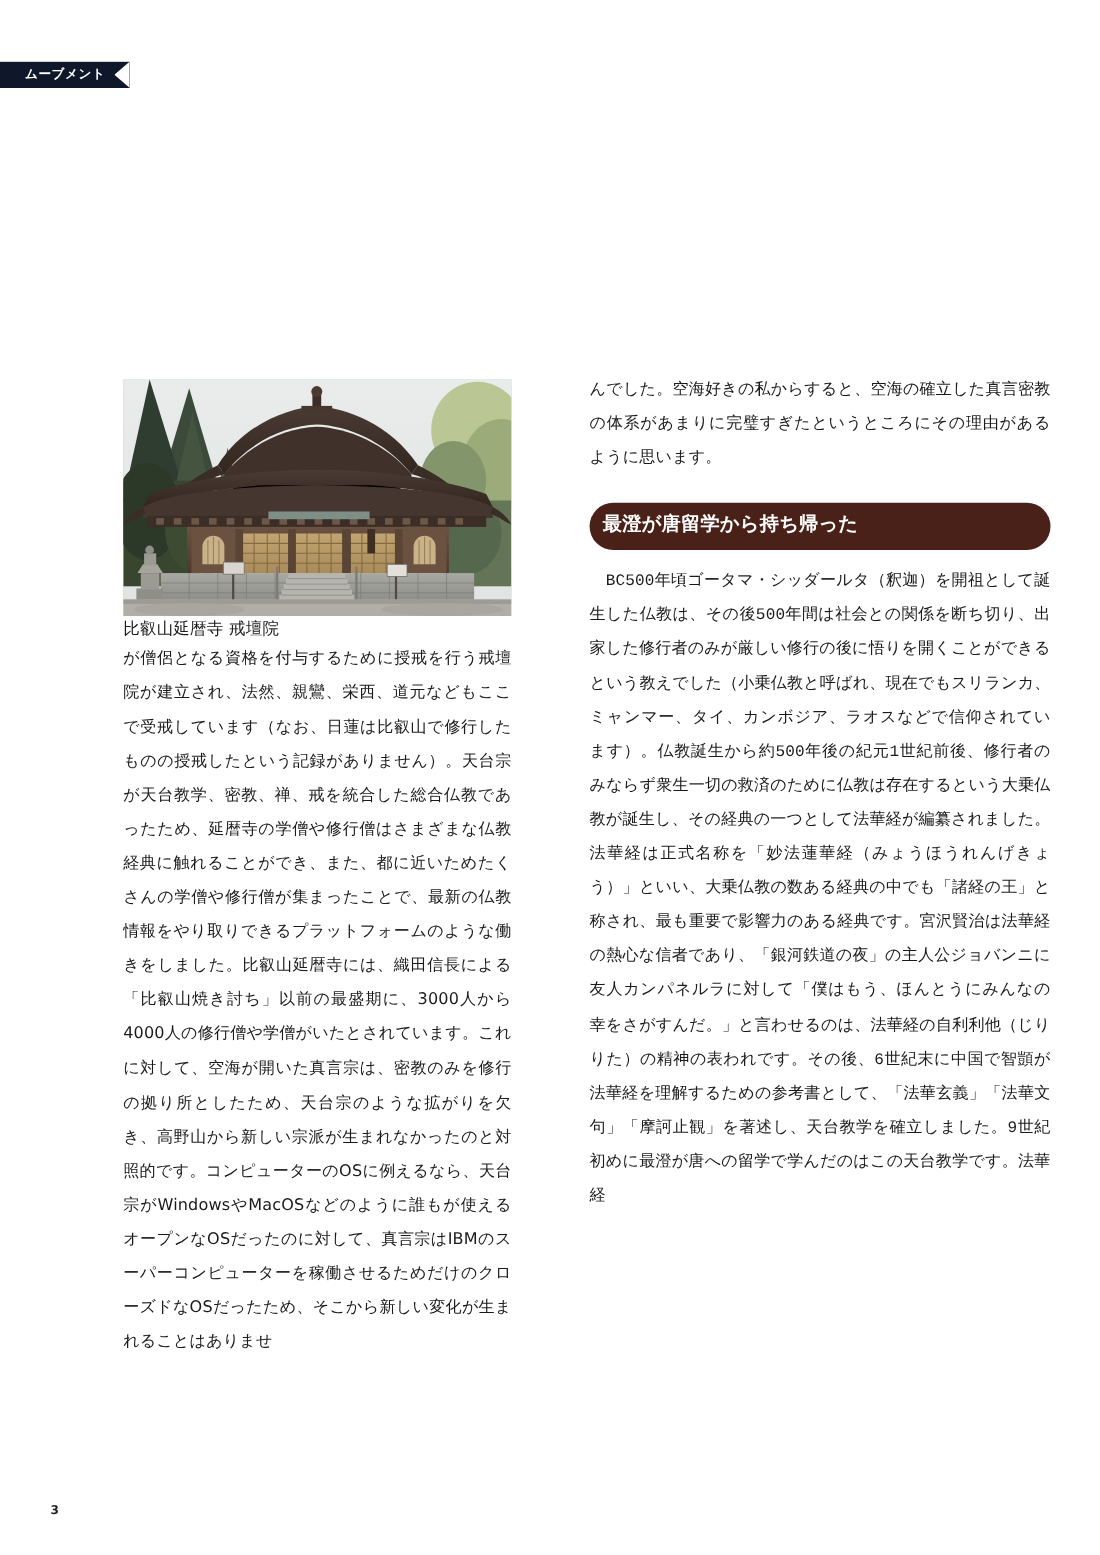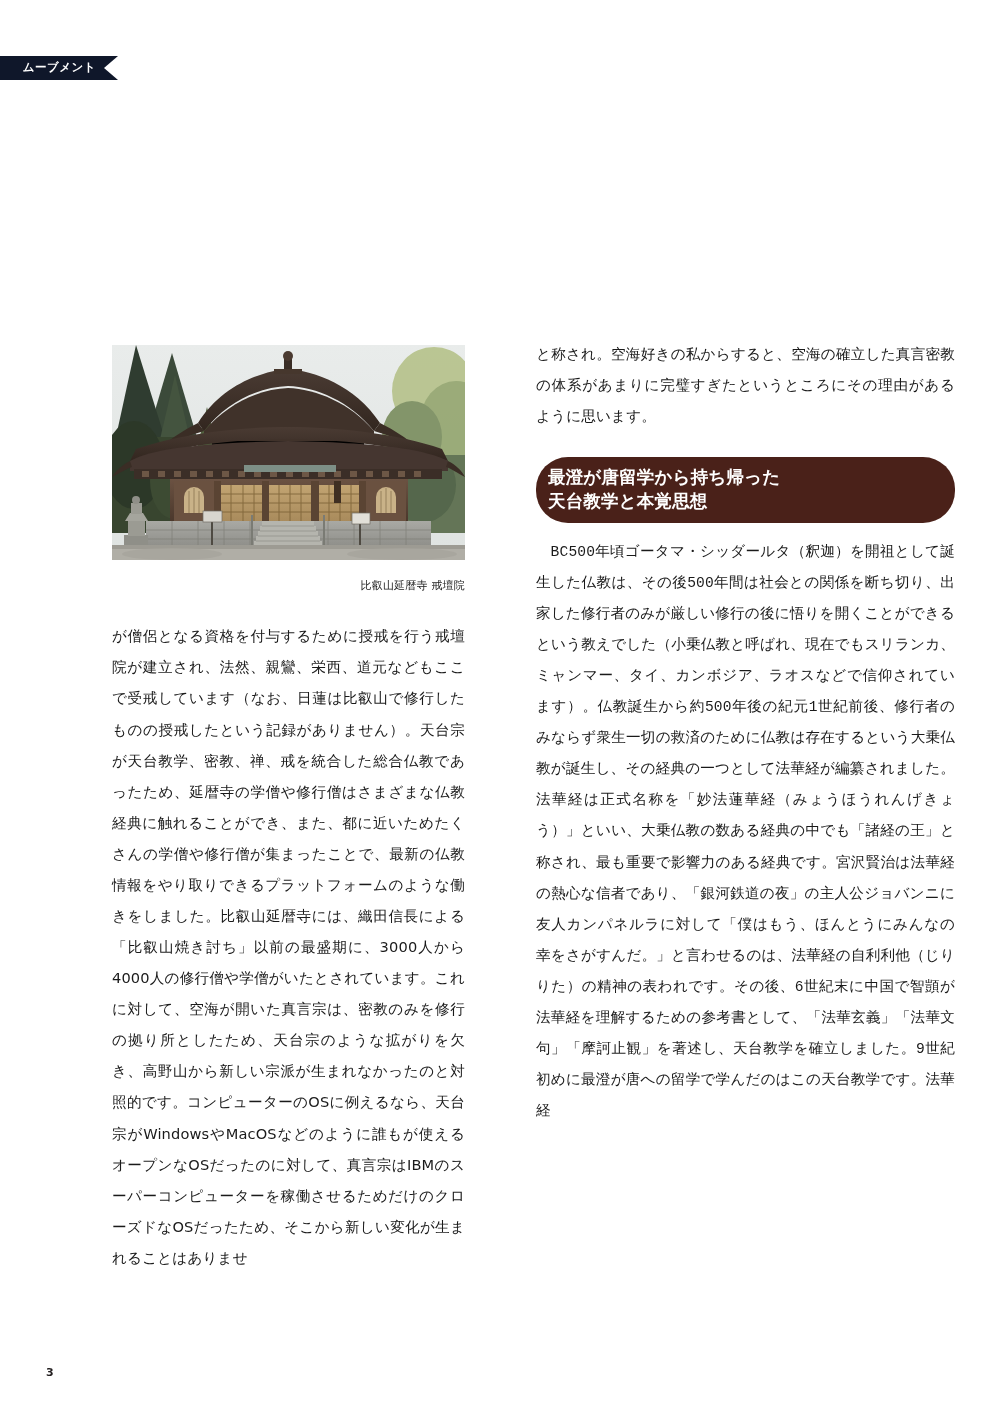--- a/index.html
+++ b/index.html
@@ -81,40 +81,39 @@
   .photo {
     width: 353px;
     height: 215px;
     display: block;
     position: relative;
     overflow: hidden;
     background: #cfd4d2;
   }
   .photo svg { display: block; }
   .caption {
-    font-size: 11px;
+    font-size: 15px;
     color: #1a1a1a;
-    margin-top: 19px;
+    margin-top: 2px;
     line-height: 1.3;
     letter-spacing: 0.2px;
-    text-align: right;
   }
 
   
   .body-text {
     font-size: 14.6px;
     line-height: 2.13;
     color: #1a1a1a;
     text-align: justify;
     text-justify: inter-character;
     letter-spacing: 0.01em;
     margin: 0;
   }
   .col-left .body-text {
-    margin-top: 27px;
+    margin-top: 1px;
   }
   .indent {
     text-indent: 1em;
     font-family: Liberation Mono, monospace;
   }
 
   
   .section-head {
     background: #4a2119;
     color: #ffffff;
@@ -374,25 +373,24 @@
           <ellipse cx="290" cy="209" rx="55" ry="6" fill="#a6a49c" opacity="0.8"></ellipse>
         </svg>
       </div>
       <figcaption class="caption">比叡山延暦寺 戒壇院</figcaption>
     </figure>
 
     <p class="body-text">が僧侶となる資格を付与するために授戒を行う戒壇院が建立され、法然、親鸞、栄西、道元などもここで受戒しています（なお、日蓮は比叡山で修行したものの授戒したという記録がありません）。天台宗が天台教学、密教、禅、戒を統合した総合仏教であったため、延暦寺の学僧や修行僧はさまざまな仏教経典に触れることができ、また、都に近いためたくさんの学僧や修行僧が集まったことで、最新の仏教情報をやり取りできるプラットフォームのような働きをしました。比叡山延暦寺には、織田信長による「比叡山焼き討ち」以前の最盛期に、3000人から4000人の修行僧や学僧がいたとされています。これに対して、空海が開いた真言宗は、密教のみを修行の拠り所としたため、天台宗のような拡がりを欠き、高野山から新しい宗派が生まれなかったのと対照的です。コンピューターのOSに例えるなら、天台宗がWindowsやMacOSなどのように誰もが使えるオープンなOSだったのに対して、真言宗はIBMのスーパーコンピューターを稼働させるためだけのクローズドなOSだったため、そこから新しい変化が生まれることはありませ</p>
   </div>
 
   <div class="col-right">
-    <p class="body-text">と称され。空海好きの私からすると、空海の確立した真言密教の体系があまりに完璧すぎたというところにその理由があるように思います。</p>
+    <p class="body-text">んでした。空海好きの私からすると、空海の確立した真言密教の体系があまりに完璧すぎたというところにその理由があるように思います。</p>
 
     <h2 class="section-head">
       <span class="line">最澄が唐留学から持ち帰った</span>
-      <span class="line">天台教学と本覚思想</span>
     </h2>
 
     <p class="body-text indent">BC500年頃ゴータマ・シッダールタ（釈迦）を開祖として誕生した仏教は、その後500年間は社会との関係を断ち切り、出家した修行者のみが厳しい修行の後に悟りを開くことができるという教えでした（小乗仏教と呼ばれ、現在でもスリランカ、ミャンマー、タイ、カンボジア、ラオスなどで信仰されています）。仏教誕生から約500年後の紀元1世紀前後、修行者のみならず衆生一切の救済のために仏教は存在するという大乗仏教が誕生し、その経典の一つとして法華経が編纂されました。法華経は正式名称を「妙法蓮華経（みょうほうれんげきょう）」といい、大乗仏教の数ある経典の中でも「諸経の王」と称され、最も重要で影響力のある経典です。宮沢賢治は法華経の熱心な信者であり、「銀河鉄道の夜」の主人公ジョバンニに友人カンパネルラに対して「僕はもう、ほんとうにみんなの幸をさがすんだ。」と言わせるのは、法華経の自利利他（じりりた）の精神の表われです。その後、6世紀末に中国で智顗が法華経を理解するための参考書として、「法華玄義」「法華文句」「摩訶止観」を著述し、天台教学を確立しました。9世紀初めに最澄が唐への留学で学んだのはこの天台教学です。法華経</p>
   </div>
 
 </div>
 
 <div class="folio">3</div>
 
 </body></html>

